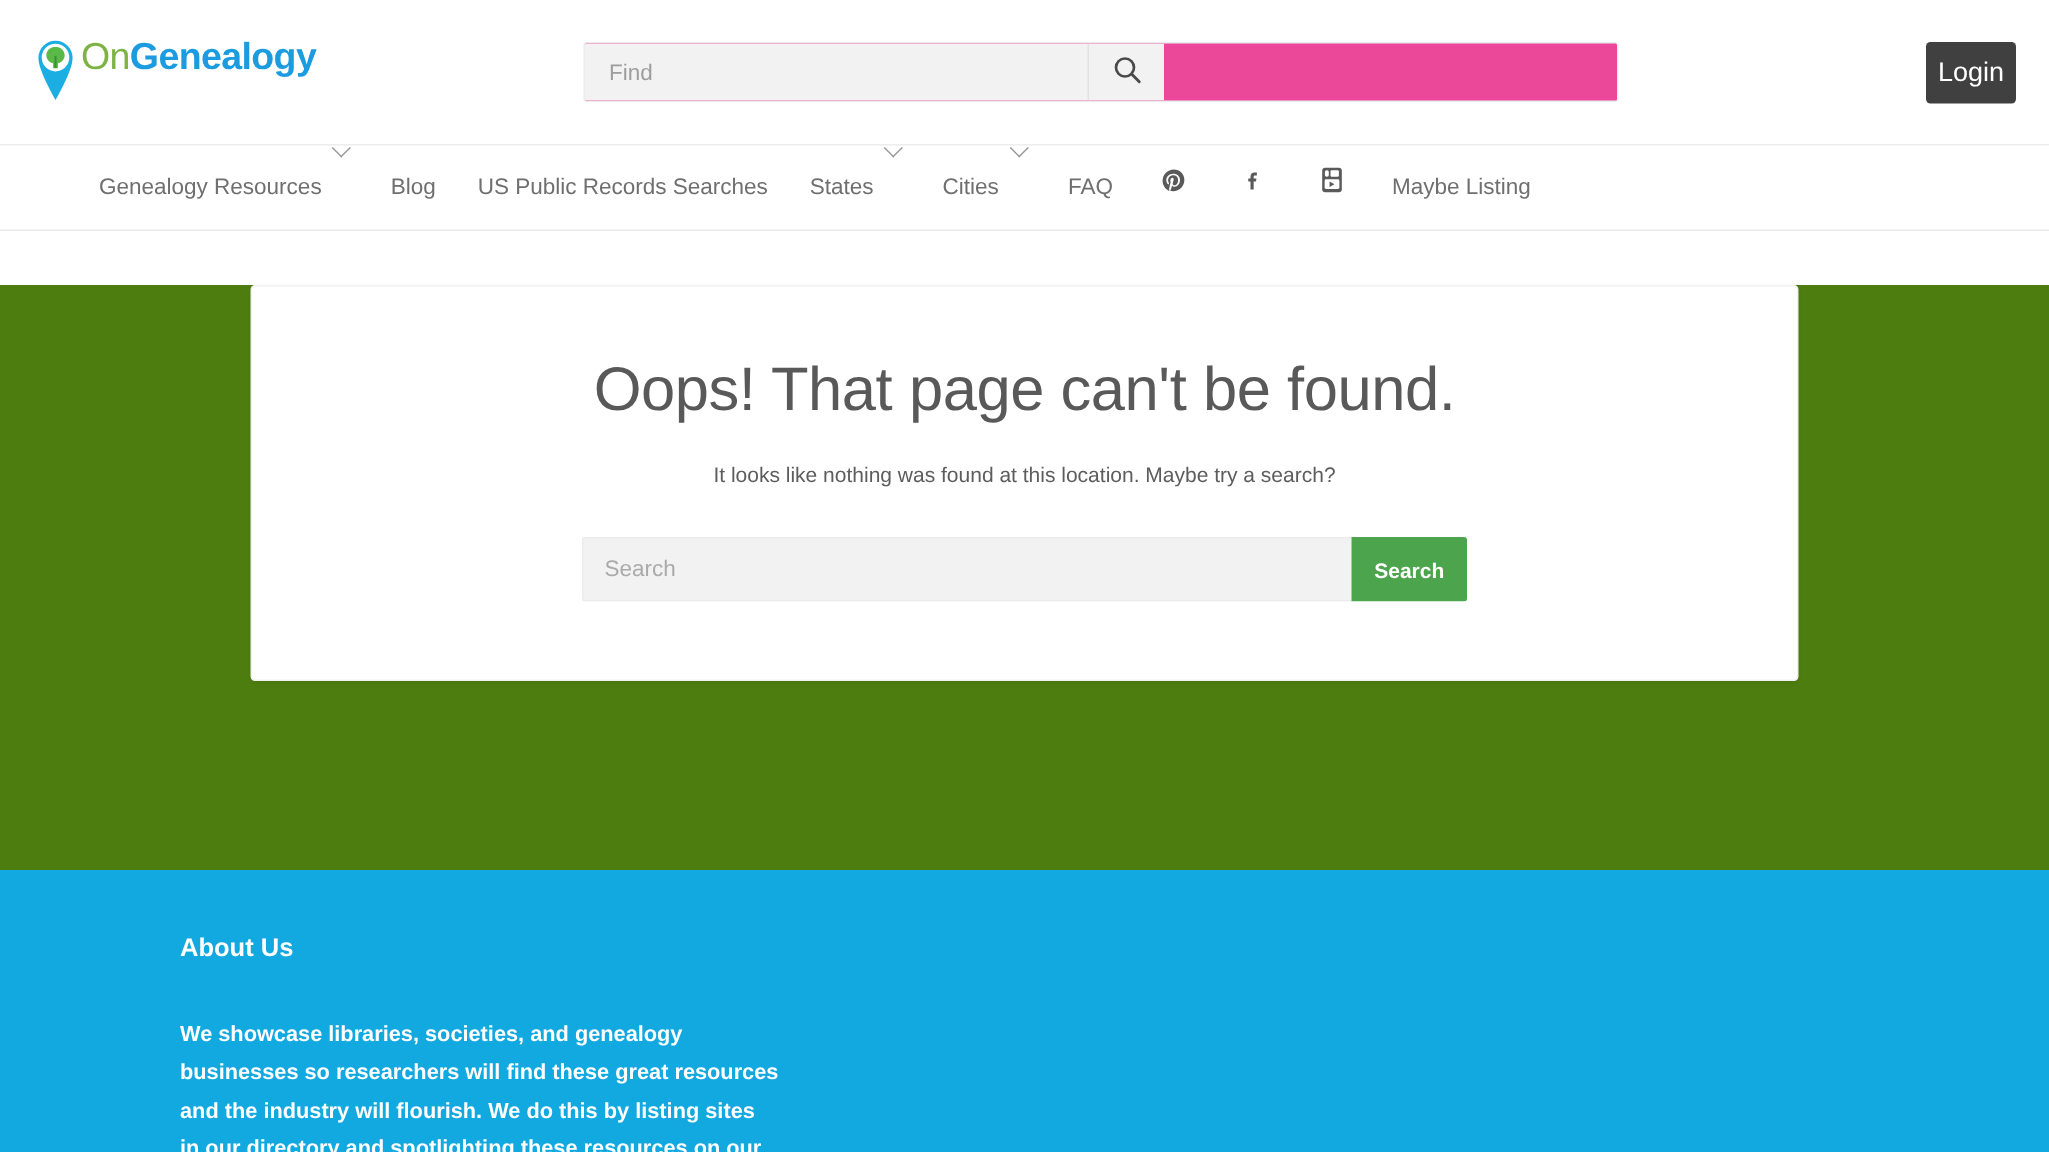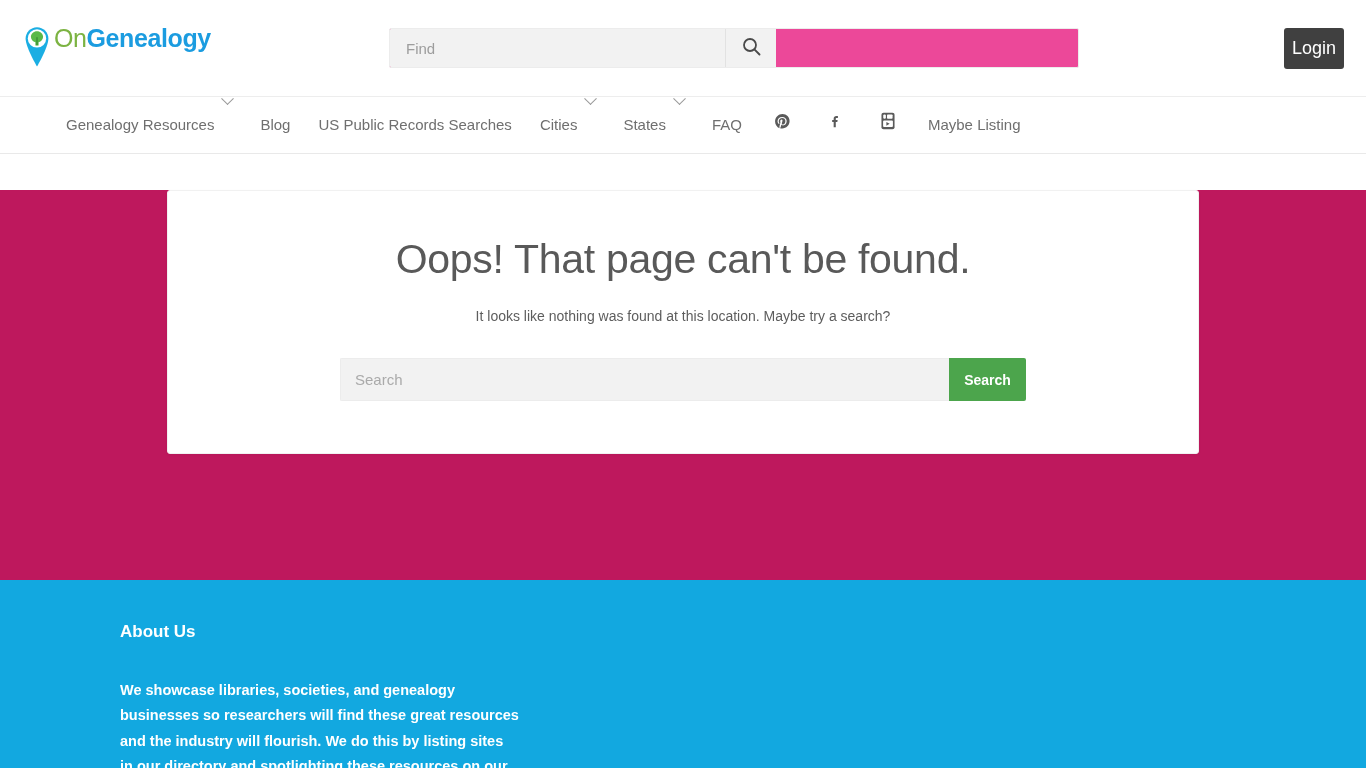--- a/index.html
+++ b/index.html
@@ -122,21 +122,21 @@
   .caret {
     display: inline-block;
     width: 9px; height: 9px;
     border-right: 1.6px solid #9a9a9a;
     border-bottom: 1.6px solid #9a9a9a;
     transform: rotate(45deg) translate(-2px,-2px);
   }
 
   
   .main {
-    background: #be185d;
+    background: #4d7c0f;
     height: 390px;
     padding-top: 0;
   }
   .card {
     width: 1032px;
     margin: 0 auto;
     margin-top: 36px;
     background: #ffffff;
     border: 1px solid #f1f1f1;
     border-radius: 3px;
@@ -153,21 +153,21 @@
     line-height: 1.2;
   }
   .err-sub {
     margin: 24px 0 0 0;
     font-size: 14px;
     color: #5d5d5d;
     font-weight: 400;
   }
   .search-form {
     margin: 34px auto 0 auto;
-    width: 686px;
+    width: 590px;
     height: 43px;
     display: flex;
     border-radius: 2px;
     overflow: hidden;
   }
   .search-form input {
     flex: 1 1 auto;
     min-width: 0;
     border: 1px solid #ececec;
     border-right: 0;
@@ -254,26 +254,26 @@
   <a class="nav-item" href="#">
     <span>Blog</span>
   </a>
 
   <a class="nav-item" href="#">
     <span>US Public Records Searches</span>
   </a>
 
 
   <a class="nav-item" href="#">
+    <span>States</span>
+    <i class="caret"></i>
+  </a>
+
+  <a class="nav-item" href="#">
     <span>Cities</span>
-    <i class="caret"></i>
-  </a>
-
-  <a class="nav-item" href="#">
-    <span>States</span>
     <i class="caret"></i>
   </a>
 
   <a class="nav-item" href="#">
     <span>FAQ</span>
   </a>
 
   <a class="nav-item social" href="#">
     <span>
       <svg width="17" height="17" viewBox="0 0 24 24" xmlns="http://www.w3.org/2000/svg">

